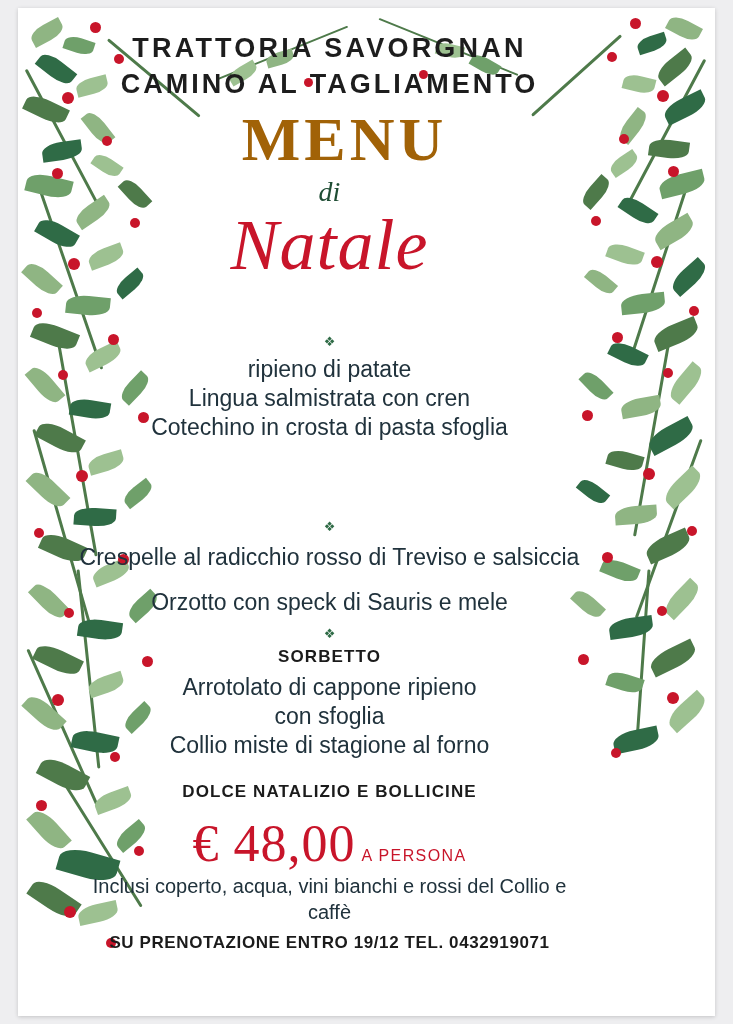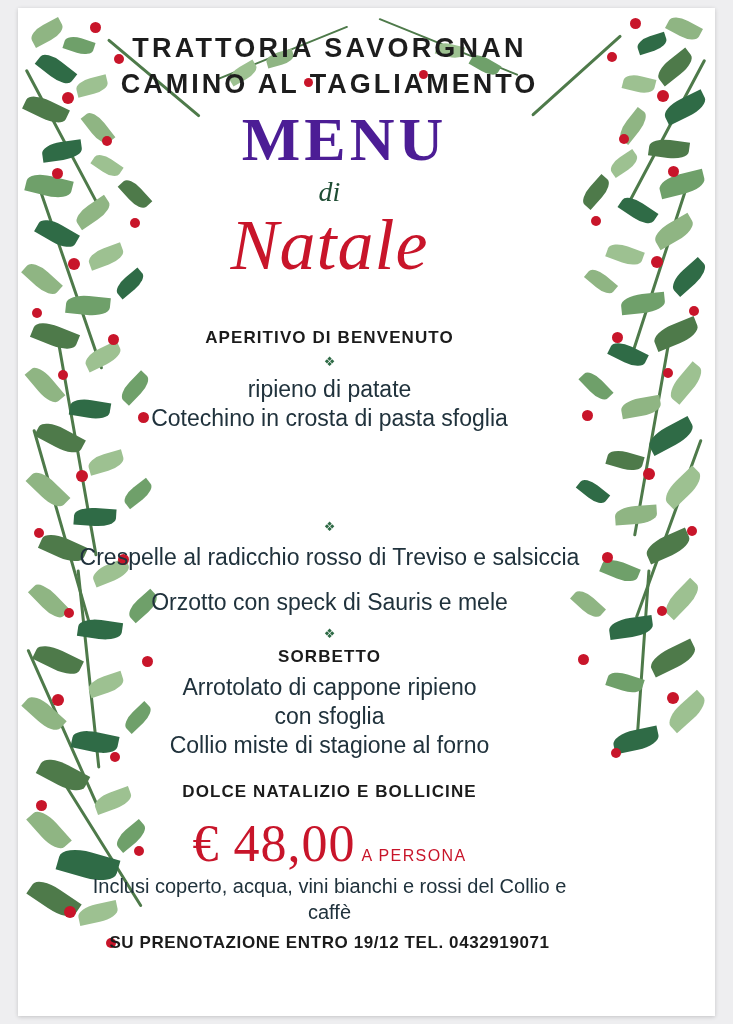--- a/index.html
+++ b/index.html
@@ -70,21 +70,21 @@
   }
   .restaurant .l2 { letter-spacing: 3.0px; }
   .menu-word {
     position: absolute;
     left: 0; right: 0;
     top: 96px;
     font-family: "Liberation Serif", serif;
     font-size: 62px;
     font-weight: bold;
     letter-spacing: 4px;
-    color: #4c1d95;
+    color: #a16207;
     padding-left: 30px;
   }
   .di-word {
     position: absolute;
     left: 0; right: 0;
     top: 168px;
     font-family: "Liberation Serif", serif;
     font-style: italic;
     font-size: 28px;
     color: #1f4d34;
@@ -328,23 +328,23 @@
       <div class="restaurant">
         <div class="l1">TRATTORIA SAVORGNAN</div>
         <div class="l2">CAMINO AL TAGLIAMENTO</div>
       </div>
 
       <div class="menu-word">MENU</div>
       <div class="di-word">di</div>
       <div class="natale-word">Natale</div>
 
       <div class="block" style="top:320px;">
-        <div class="section-head">APERITIVO DI BENVENUTO</div>
         <div class="divider">❖</div>
         <div class="dish">ripieno di patate</div>
+        <div class="dish">Lingua salmistrata con cren</div>
         <div class="dish">Cotechino in crosta di pasta sfoglia</div>
       </div>
 
       <div class="block" style="top:505px;">
         <div class="divider">❖</div>
         <div class="dish" style="margin-top:10px;">Crespelle al radicchio rosso di Treviso e salsiccia</div>
         <div class="dish" style="margin-top:16px;">Orzotto con speck di Sauris e mele</div>
       </div>
 
       <div class="block" style="top:612px;">

